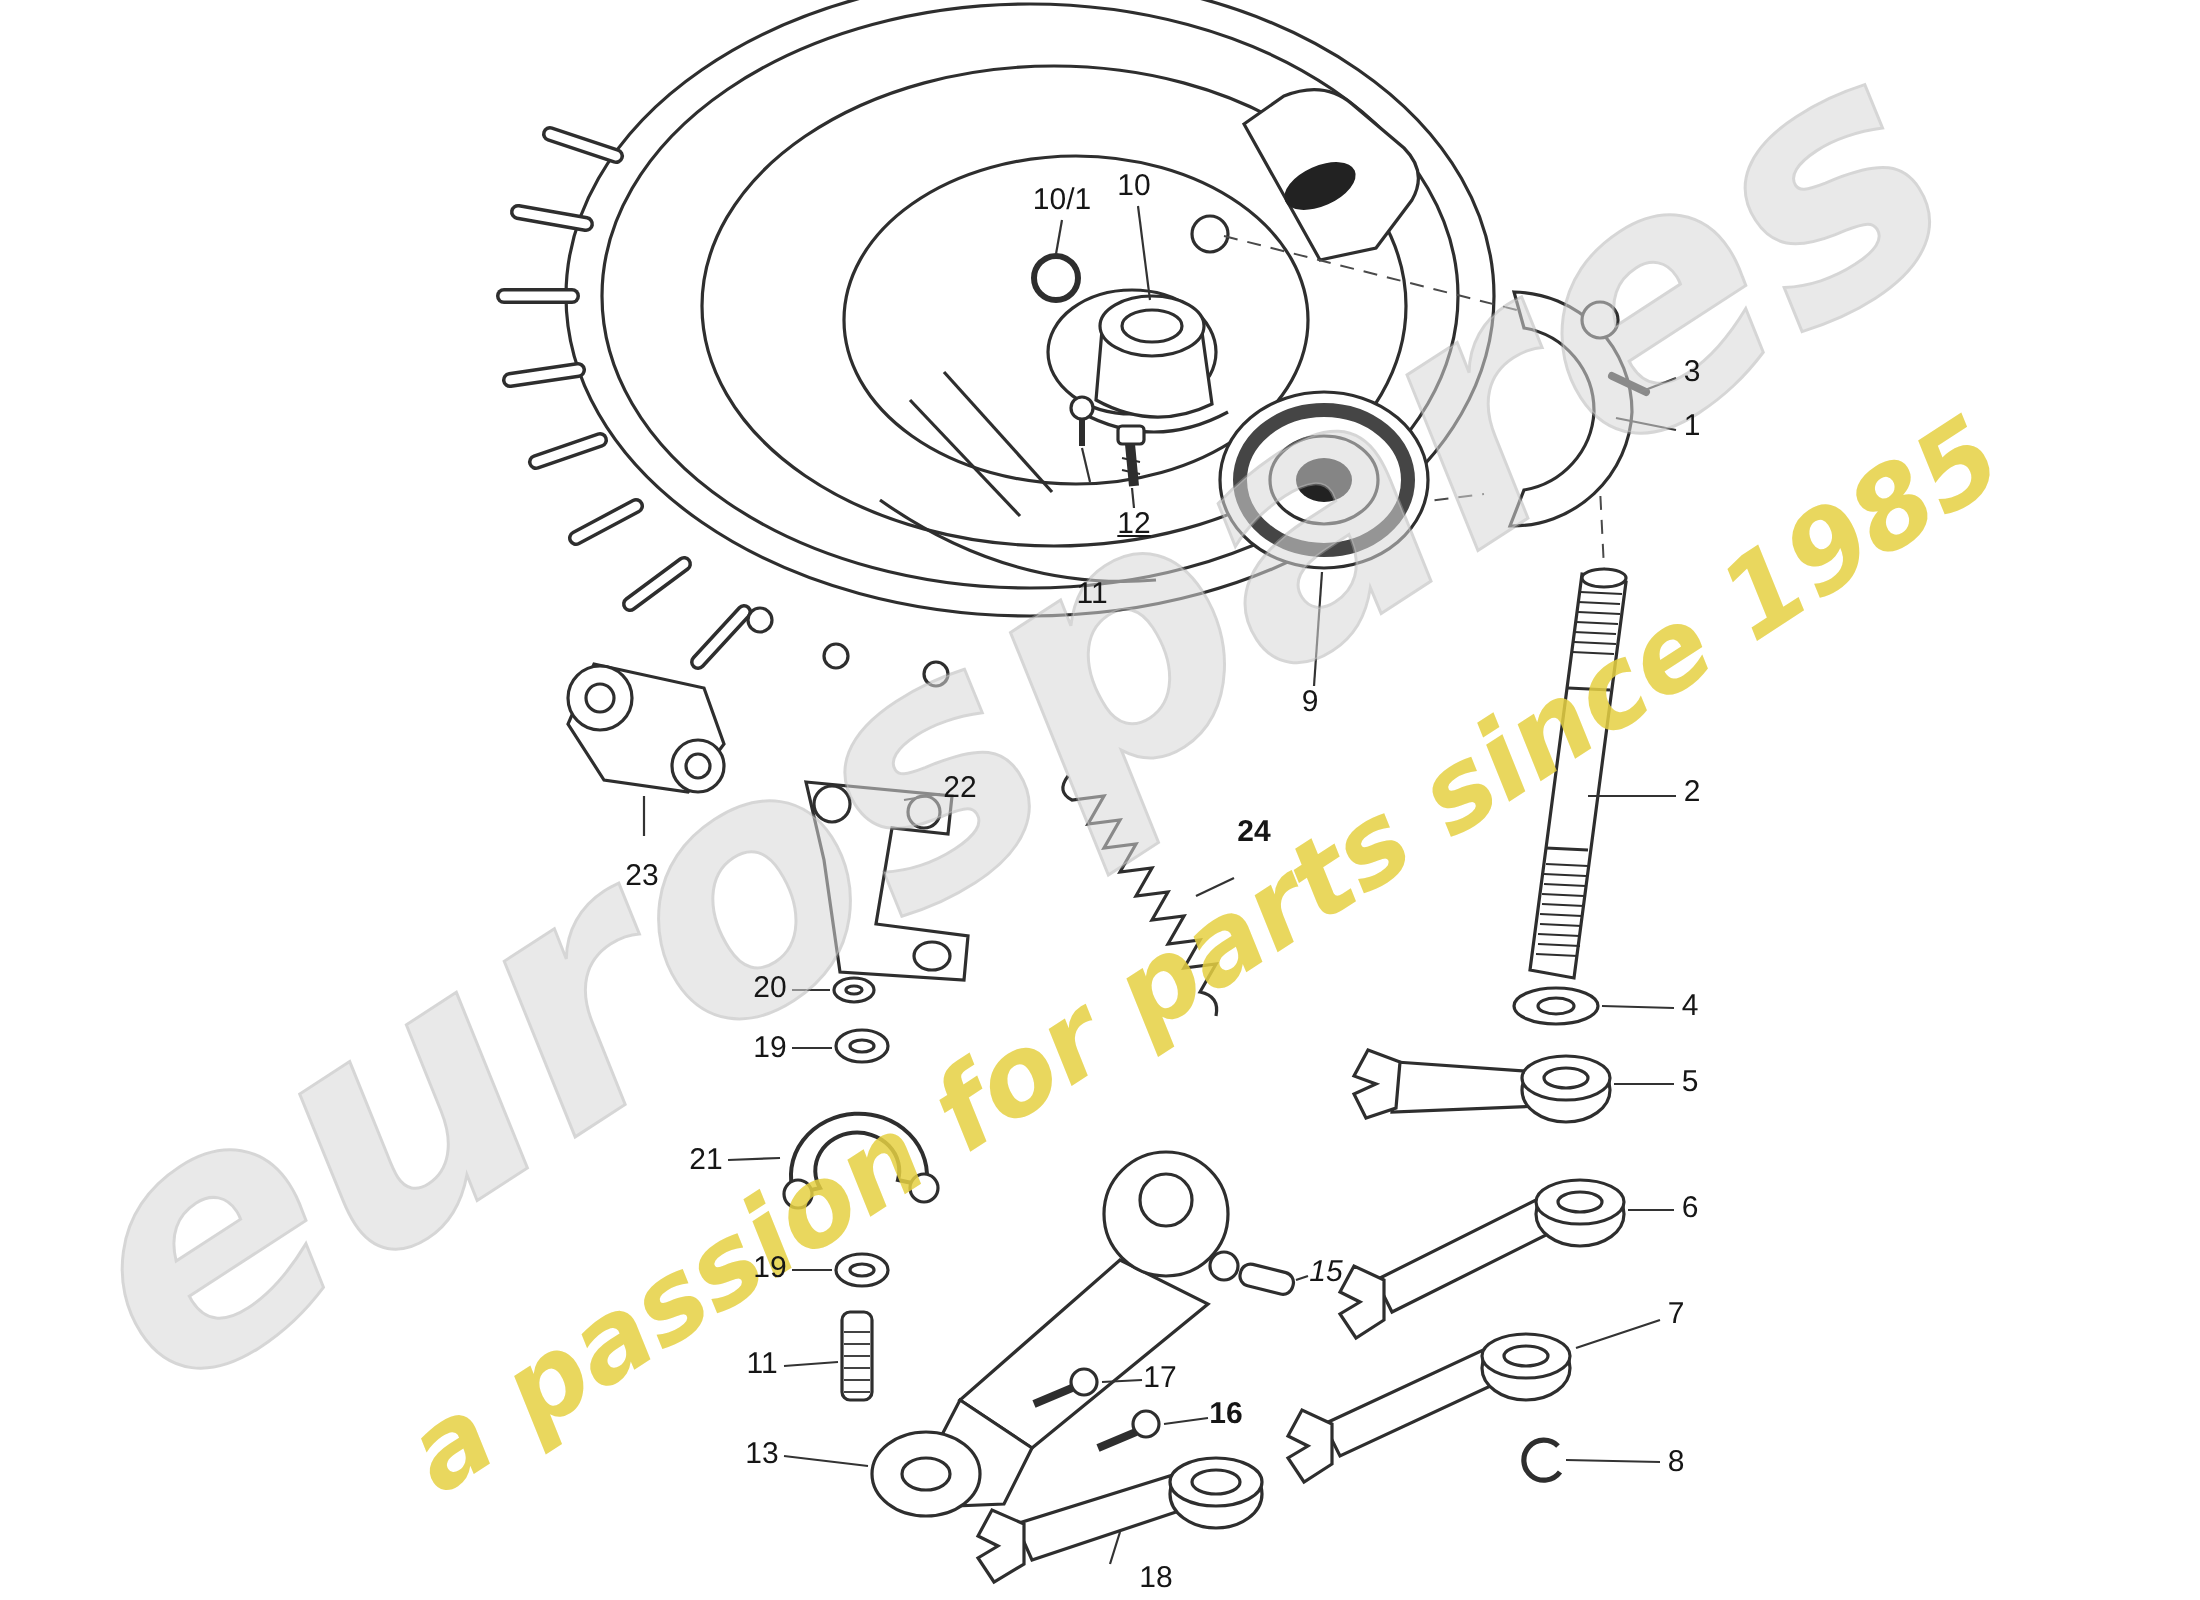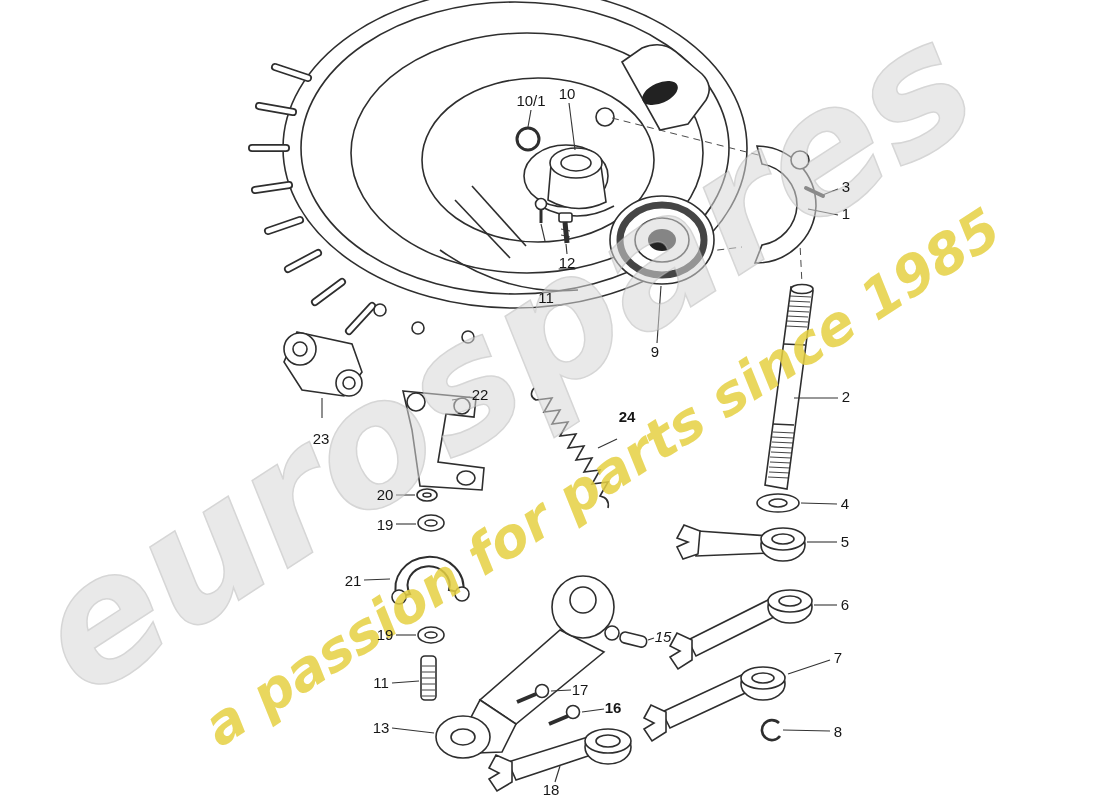--- a/index.html
+++ b/index.html
@@ -288,15 +288,15 @@
       <span class="part-label" style="left: 353px; top: 580px;">21</span>
       <span class="part-label" style="left: 845px; top: 604px;">6</span>
       <span class="part-label" style="left: 663px; top: 636px; font-style: italic;">15</span>
       <span class="part-label" style="left: 385px; top: 634px;">19</span>
       <span class="part-label" style="left: 838px; top: 657px;">7</span>
       <span class="part-label" style="left: 381px; top: 682px;">11</span>
       <span class="part-label" style="left: 580px; top: 689px;">17</span>
       <span class="part-label" style="left: 613px; top: 707px; font-weight: bold;">16</span>
       <span class="part-label" style="left: 381px; top: 727px; text-align: right;">13</span>
       <span class="part-label" style="left: 838px; top: 731px;">8</span>
-      <span class="part-label" style="left: 551px; top: 789px;">18</span>
+      <span class="part-label" style="left: 578px; top: 789px;">18</span>
     </div>
 </div>
 
 </body></html>

